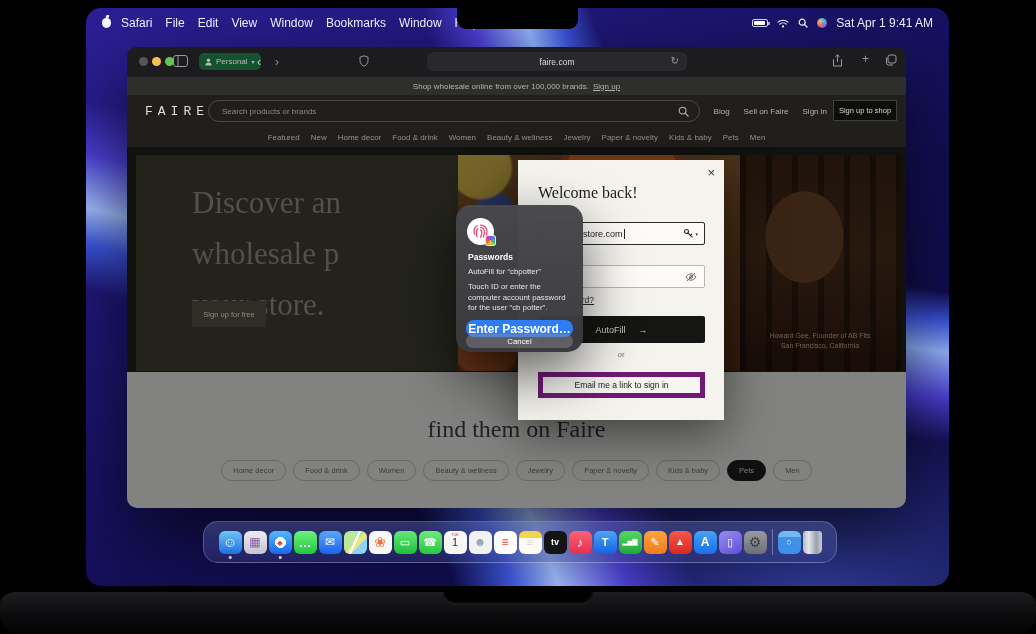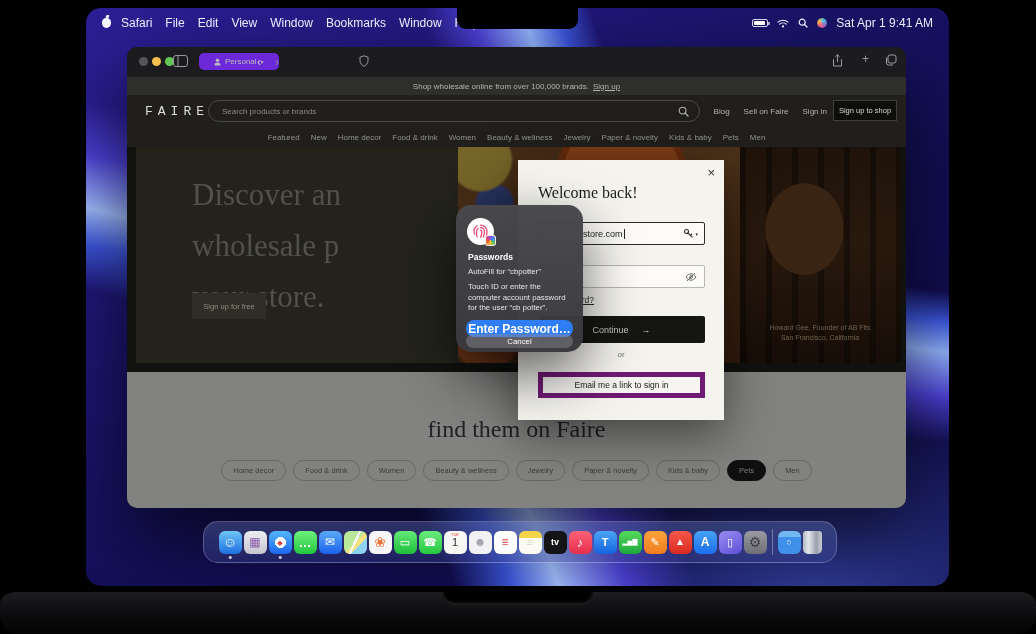--- a/index.html
+++ b/index.html
@@ -33,21 +33,21 @@
   .battery::before { content:""; position:absolute; left:1px; top:1px; bottom:1px; width:11px; background:#fff; border-radius:1px; }
   .battery::after { content:""; position:absolute; right:-3px; top:2px; width:2px; height:3px; background:rgba(245,245,255,.7); border-radius:0 1px 1px 0; }
   .siri-orb { width:10px; height:10px; border-radius:50%; background:conic-gradient(from 210deg,#f06292,#ffb74d,#4fc3f7,#9575cd,#f06292); box-shadow:inset 0 0 2px rgba(0,0,0,.5); }
 
   
   .swindow { position:absolute; left:41px; top:39px; width:779px; height:461px; border-radius:10px; background:#1d1d1f;
     box-shadow:0 30px 70px rgba(0,0,0,.6); overflow:hidden; z-index:5; }
   .toolbar { position:absolute; left:0; top:0; width:100%; height:30px; background:#1c1c1e; }
   .light { position:absolute; top:10px; width:9px; height:9px; border-radius:50%; }
   .sidebar-btn { position:absolute; left:46px; top:8px; width:15px; height:12px; color:#9a9a9e; }
-  .chip { position:absolute; left:72px; top:6px; height:17px; padding:0 15px; background:#6d28d9; border-radius:5px;
+  .chip { position:absolute; left:72px; top:6px; height:17px; padding:0 6px; background:#14532d; border-radius:5px;
     display:flex; align-items:center; gap:4px; font-size:8px; color:#b9b9bd; }
   .navpill { position:absolute; left:122px; top:6px; height:17px; display:flex; align-items:center; gap:14px; padding:0 8px; }
   .arr { font-size:12px; line-height:1; }
   .shield { position:absolute; left:232px; top:8px; color:#9a9a9e; }
   .urlpill { position:absolute; left:300px; top:5px; width:260px; height:19px; background:#29292d; border-radius:6px;
     display:flex; align-items:center; justify-content:center; font-size:8.5px; color:#dededf; }
   .reload { position:absolute; right:8px; top:3px; font-size:10px; color:#9a9a9e; }
   .tbicon { position:absolute; top:7px; color:#9a9a9e; }
 
   .banner { position:absolute; left:0; top:30px; width:100%; height:18px; background:#2e2e2c; display:flex;
@@ -60,21 +60,21 @@
   .searchbar .ph { position:absolute; left:13px; top:6px; font-size:8px; color:#8c8c85; }
   .mag { position:absolute; right:10px; top:5px; color:#b5b5b0; }
   .hlinks { position:absolute; right:79px; top:0; height:100%; display:flex; gap:14px; align-items:center; font-size:8px; color:#b4b4ae; }
   .cta { position:absolute; right:9px; top:5px; width:64px; height:21px; background:#0d0d0b; border:1px solid #403f3b;
     color:#d8d8d2; font-size:7.5px; display:flex; align-items:center; justify-content:center; }
 
   .sitenav { position:absolute; left:0; top:80px; width:100%; height:20px; background:#201f1d; display:flex;
     justify-content:center; gap:11px; align-items:center; font-size:8px; color:#92928c; }
 
   .darkband { position:absolute; left:0; top:100px; width:100%; height:225px; background:#111110; }
-  .hero { position:absolute; left:9px; top:0; width:765px; height:216px; display:flex; }
+  .hero { position:absolute; left:9px; top:8px; width:765px; height:216px; display:flex; }
   .hero-left { width:322px; height:100%; background:#23231c; position:relative; overflow:hidden; }
   .hl-text { position:absolute; left:56px; top:22px; width:300px; font-family:"Liberation Serif", serif;
     font-size:31px; line-height:51px; color:#51514a; white-space:nowrap; }
   .hero-cta { position:absolute; left:56px; top:146px; width:74px; height:26px; background:#2e2e26;
     color:#8d8d82; font-size:7.5px; display:flex; align-items:center; justify-content:center; }
   .hero-mid { width:282px; height:100%; position:relative; overflow:hidden;
     background:
       radial-gradient(circle at 58% 14%, #e2702a 0 24%, #b84e17 24% 26%, rgba(0,0,0,0) 27%),
       radial-gradient(circle at 8% 6%, #d8b84a 0 9%, rgba(0,0,0,0) 10%),
       radial-gradient(circle at 13% 26%, #4a5fb0 0 6%, rgba(0,0,0,0) 7%),
@@ -210,20 +210,24 @@
         </span>
         <span class="navpill">
           <span class="arr" style="color:#c9c9cc">‹</span>
           <span class="arr" style="color:#8a8a8e">›</span>
         </span>
         <span class="shield">
           <svg width="10" height="12" viewBox="0 0 10 12">
               <path d="M5 .8 9 2.2v3.4c0 2.8-1.8 4.7-4 5.6-2.2-.9-4-2.8-4-5.6V2.2z" fill="none" stroke="#9a9a9e" stroke-width="1"></path>
             </svg>
         </span>
+        <span class="urlpill">
+          <span>faire.com</span>
+          <span class="reload">↻</span>
+        </span>
         <span class="tbicon" style="left:705px">
           <svg width="11" height="13" viewBox="0 0 11 13">
               <g fill="none" stroke="#9a9a9e" stroke-width="1">
                 <path d="M2 5.5 H1.5 V12 h8 V5.5 H9"></path>
                 <path d="M5.5 8 V1"></path>
                 <path d="M3.4 2.8 5.5.8l2.1 2"></path>
               </g>
             </svg>
         </span>
         <span class="tbicon" style="left:735px;font-size:12px;top:5px">+</span>
@@ -355,21 +359,21 @@
               <g fill="none" stroke="#6a6a66" stroke-width="1">
                 <path d="M1 5c1.5-2.2 3.2-3.2 5-3.2S9.5 2.8 11 5C9.5 7.2 7.8 8.2 6 8.2S2.5 7.2 1 5z"></path>
                 <circle cx="6" cy="5" r="1.4"></circle>
                 <path d="M2 9 10 1"></path>
               </g>
             </svg>
         </span>
       </div>
       <span class="forgot">ord?</span>
       <div class="continue">
-        <span>Continue</span>
+        <span>AutoFill</span>
         <span>→</span>
       </div>
       <div class="or">or</div>
       <div class="emaillink">Email me a link to sign in</div>
     </div>
 
     <div class="tid">
       <div class="fpcircle">
         <svg width="19" height="19" viewBox="0 0 20 20">
             <g fill="none" stroke="#e8416f" stroke-width="1.3" stroke-linecap="round">

